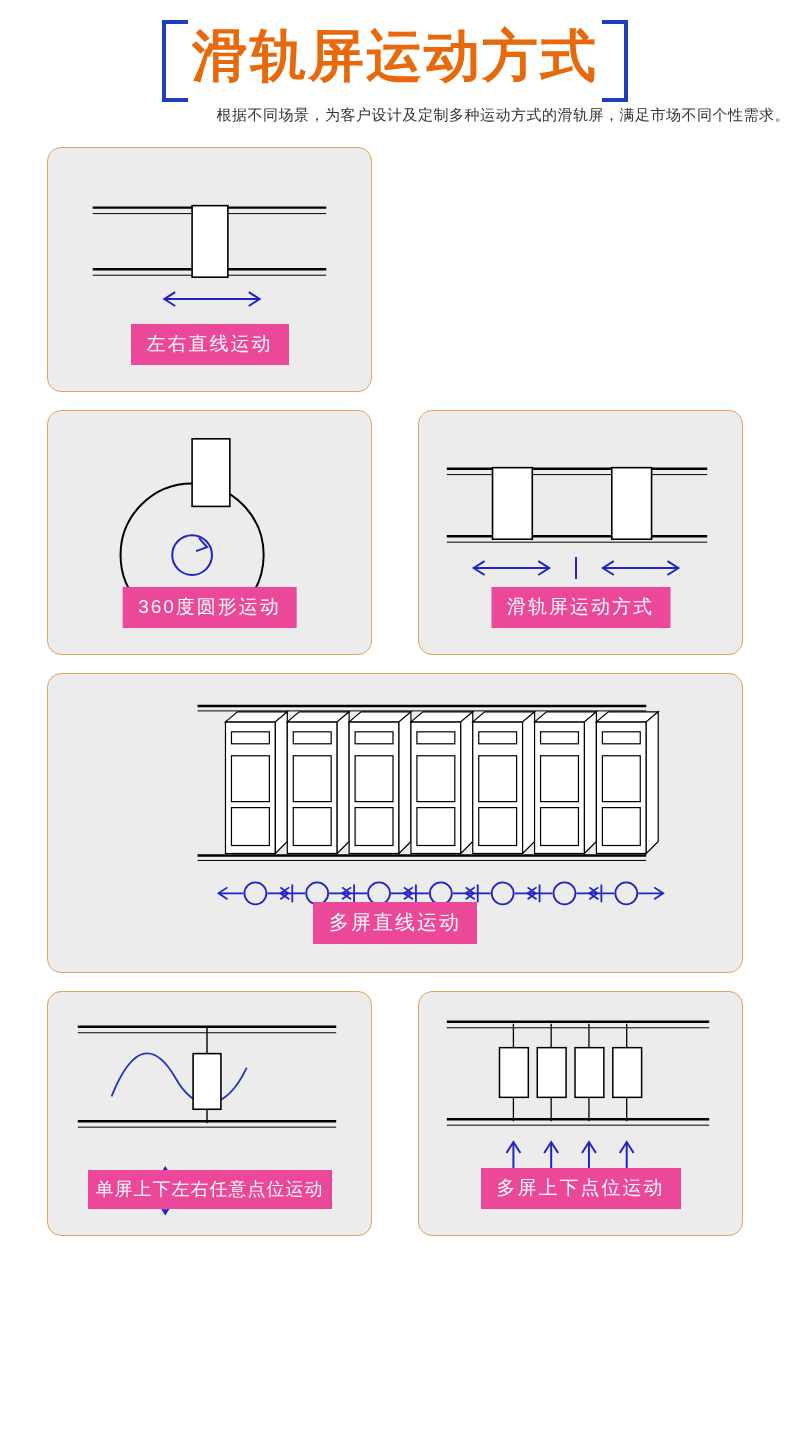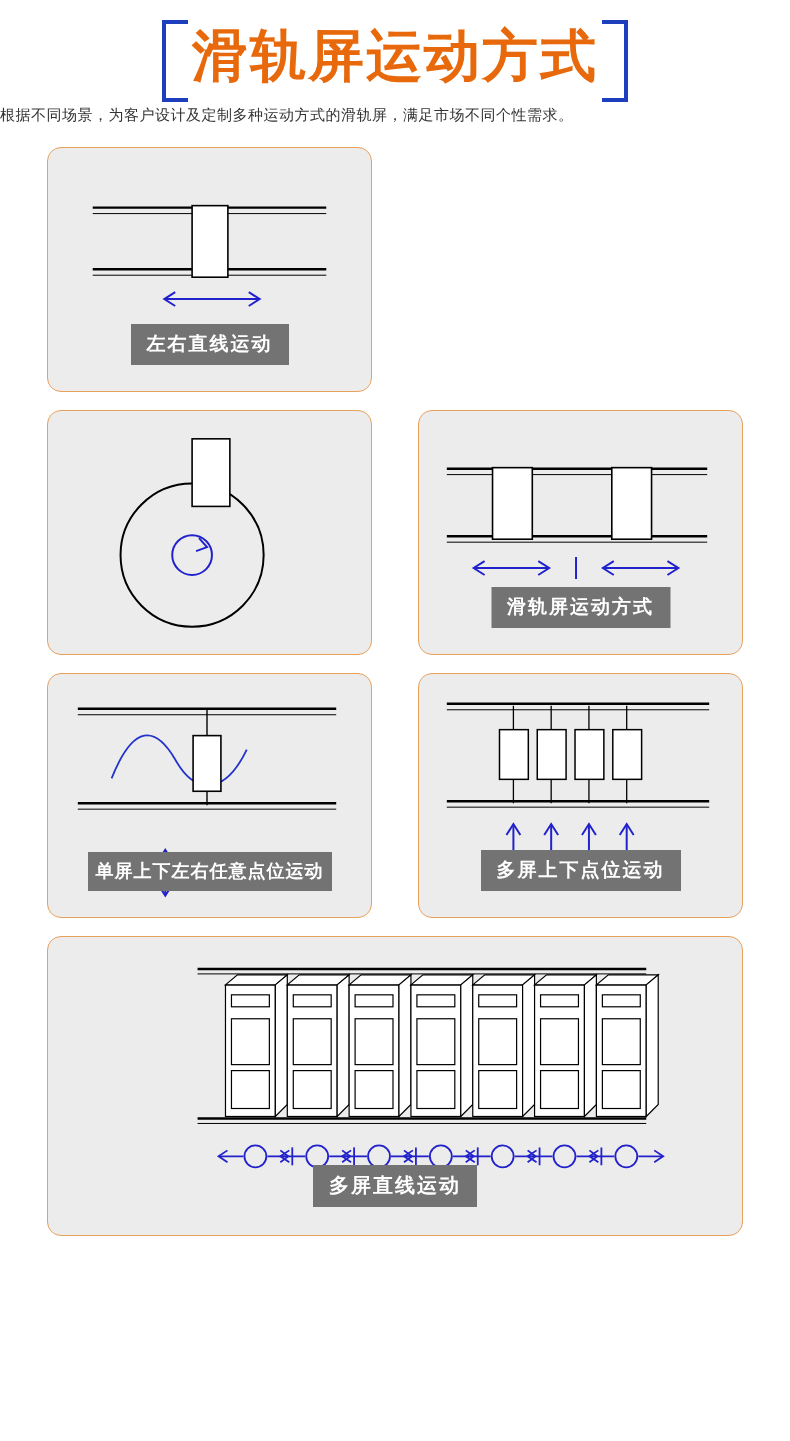--- a/index.html
+++ b/index.html
@@ -33,21 +33,21 @@
     position:absolute;
     width:22px;
     height:74px;
     top:2px;
     border:4px solid #1d3fbe;
   }
   .title:before{left:-4px;border-right:none;}
   .title:after{right:-4px;border-left:none;}
 
   .subtitle{
-    text-align:left;
+    text-align:right;
     font-size:15px;
     color:#333;
     margin-top:14px;
     letter-spacing:.5px;
   }
 
   
   .grid{
     position:relative;
     margin:22px auto 0 auto;
@@ -66,24 +66,24 @@
   }
   .card.wide{width:696px;height:300px;}
 
   .art{position:absolute;left:0;top:0;right:0;bottom:0;}
 
   .label{
     position:absolute;
     left:50%;
     transform:translateX(-50%);
     bottom:26px;
-    background:#737373;
+    background:#ec4899;
     color:#ffffff;
     font-size:19px;
-    font-weight:bold;
+    font-weight:normal;
     letter-spacing:2px;
     padding:7px 16px 8px 16px;
     white-space:nowrap;
   }
   .card.wide .label{bottom:28px;font-size:20px;}
   .label.long{font-size:18px;padding:7px 8px 8px 8px;letter-spacing:1px;}
 </style>
 </head>
 <body>
 
@@ -118,20 +118,21 @@
 
     <div class="row">
 
       <div class="card">
         <svg class="art" viewBox="0 0 325 245">
           <circle cx="145" cy="145" r="72" fill="none" stroke="#000" stroke-width="2"></circle>
           <rect x="145" y="28" width="38" height="68" fill="#ffffff" stroke="#000" stroke-width="1.6"></rect>
           <circle cx="145" cy="145" r="20" fill="none" stroke="#2222cc" stroke-width="2"></circle>
           <polyline points="152,128 160,137 149,141" fill="none" stroke="#2222cc" stroke-width="2"></polyline>
         </svg>
+        <div class="label">360度圆形运动</div>
       </div>
 
       <div class="card">
         <svg class="art" viewBox="0 0 325 245">
           <line x1="28" y1="58" x2="290" y2="58" stroke="#000" stroke-width="2.5"></line>
           <line x1="28" y1="64" x2="290" y2="64" stroke="#000" stroke-width="1"></line>
           <line x1="28" y1="126" x2="290" y2="126" stroke="#000" stroke-width="2.5"></line>
           <line x1="28" y1="132" x2="290" y2="132" stroke="#000" stroke-width="1"></line>
           <rect x="74" y="57" width="40" height="72" fill="#ffffff" stroke="#000" stroke-width="1.6"></rect>
           <rect x="194" y="57" width="40" height="72" fill="#ffffff" stroke="#000" stroke-width="1.6"></rect>
@@ -139,20 +140,149 @@
             <line x1="56" y1="158" x2="130" y2="158"></line>
             <polyline points="66,151 55,158 66,165"></polyline>
             <polyline points="120,151 131,158 120,165"></polyline>
             <line x1="158" y1="147" x2="158" y2="169"></line>
             <line x1="186" y1="158" x2="260" y2="158"></line>
             <polyline points="196,151 185,158 196,165"></polyline>
             <polyline points="250,151 261,158 250,165"></polyline>
           </g>
         </svg>
         <div class="label">滑轨屏运动方式</div>
+      </div>
+    </div>
+
+    <div class="row">
+      <div class="card wide">
+        <svg class="art" viewBox="0 0 696 300">
+          <line x1="150" y1="32" x2="600" y2="32" stroke="#000" stroke-width="2.5"></line>
+          <line x1="150" y1="37" x2="600" y2="37" stroke="#000" stroke-width="1"></line>
+          <line x1="150" y1="182" x2="600" y2="182" stroke="#000" stroke-width="2.5"></line>
+          <line x1="150" y1="187" x2="600" y2="187" stroke="#000" stroke-width="1"></line>
+
+          <g fill="#ffffff" stroke="#000" stroke-width="1.2">
+            <g transform="translate(0,0)">
+              <rect x="178" y="48" width="50" height="132"></rect>
+              <polygon points="178,48 190,38 240,38 228,48"></polygon>
+              <polygon points="228,48 240,38 240,168 228,180"></polygon>
+              <rect x="184" y="58" width="38" height="12"></rect>
+              <rect x="184" y="82" width="38" height="46"></rect>
+              <rect x="184" y="134" width="38" height="38"></rect>
+            </g>
+            <g transform="translate(62,0)">
+              <rect x="178" y="48" width="50" height="132"></rect>
+              <polygon points="178,48 190,38 240,38 228,48"></polygon>
+              <polygon points="228,48 240,38 240,168 228,180"></polygon>
+              <rect x="184" y="58" width="38" height="12"></rect>
+              <rect x="184" y="82" width="38" height="46"></rect>
+              <rect x="184" y="134" width="38" height="38"></rect>
+            </g>
+            <g transform="translate(124,0)">
+              <rect x="178" y="48" width="50" height="132"></rect>
+              <polygon points="178,48 190,38 240,38 228,48"></polygon>
+              <polygon points="228,48 240,38 240,168 228,180"></polygon>
+              <rect x="184" y="58" width="38" height="12"></rect>
+              <rect x="184" y="82" width="38" height="46"></rect>
+              <rect x="184" y="134" width="38" height="38"></rect>
+            </g>
+            <g transform="translate(186,0)">
+              <rect x="178" y="48" width="50" height="132"></rect>
+              <polygon points="178,48 190,38 240,38 228,48"></polygon>
+              <polygon points="228,48 240,38 240,168 228,180"></polygon>
+              <rect x="184" y="58" width="38" height="12"></rect>
+              <rect x="184" y="82" width="38" height="46"></rect>
+              <rect x="184" y="134" width="38" height="38"></rect>
+            </g>
+            <g transform="translate(248,0)">
+              <rect x="178" y="48" width="50" height="132"></rect>
+              <polygon points="178,48 190,38 240,38 228,48"></polygon>
+              <polygon points="228,48 240,38 240,168 228,180"></polygon>
+              <rect x="184" y="58" width="38" height="12"></rect>
+              <rect x="184" y="82" width="38" height="46"></rect>
+              <rect x="184" y="134" width="38" height="38"></rect>
+            </g>
+            <g transform="translate(310,0)">
+              <rect x="178" y="48" width="50" height="132"></rect>
+              <polygon points="178,48 190,38 240,38 228,48"></polygon>
+              <polygon points="228,48 240,38 240,168 228,180"></polygon>
+              <rect x="184" y="58" width="38" height="12"></rect>
+              <rect x="184" y="82" width="38" height="46"></rect>
+              <rect x="184" y="134" width="38" height="38"></rect>
+            </g>
+            <g transform="translate(372,0)">
+              <rect x="178" y="48" width="50" height="132"></rect>
+              <polygon points="178,48 190,38 240,38 228,48"></polygon>
+              <polygon points="228,48 240,38 240,168 228,180"></polygon>
+              <rect x="184" y="58" width="38" height="12"></rect>
+              <rect x="184" y="82" width="38" height="46"></rect>
+              <rect x="184" y="134" width="38" height="38"></rect>
+            </g>
+          </g>
+
+          <g stroke="#2222cc" stroke-width="1.8" fill="none">
+            <g transform="translate(0,0)">
+              <line x1="172" y1="220" x2="196" y2="220"></line>
+              <polyline points="180,214 171,220 180,226"></polyline>
+              <circle cx="208" cy="220" r="11"></circle>
+              <line x1="220" y1="220" x2="240" y2="220"></line>
+              <polyline points="233,214 241,220 233,226"></polyline>
+              <line x1="245" y1="211" x2="245" y2="229"></line>
+            </g>
+            <g transform="translate(62,0)">
+              <line x1="172" y1="220" x2="196" y2="220"></line>
+              <polyline points="180,214 171,220 180,226"></polyline>
+              <circle cx="208" cy="220" r="11"></circle>
+              <line x1="220" y1="220" x2="240" y2="220"></line>
+              <polyline points="233,214 241,220 233,226"></polyline>
+              <line x1="245" y1="211" x2="245" y2="229"></line>
+            </g>
+            <g transform="translate(124,0)">
+              <line x1="172" y1="220" x2="196" y2="220"></line>
+              <polyline points="180,214 171,220 180,226"></polyline>
+              <circle cx="208" cy="220" r="11"></circle>
+              <line x1="220" y1="220" x2="240" y2="220"></line>
+              <polyline points="233,214 241,220 233,226"></polyline>
+              <line x1="245" y1="211" x2="245" y2="229"></line>
+            </g>
+            <g transform="translate(186,0)">
+              <line x1="172" y1="220" x2="196" y2="220"></line>
+              <polyline points="180,214 171,220 180,226"></polyline>
+              <circle cx="208" cy="220" r="11"></circle>
+              <line x1="220" y1="220" x2="240" y2="220"></line>
+              <polyline points="233,214 241,220 233,226"></polyline>
+              <line x1="245" y1="211" x2="245" y2="229"></line>
+            </g>
+            <g transform="translate(248,0)">
+              <line x1="172" y1="220" x2="196" y2="220"></line>
+              <polyline points="180,214 171,220 180,226"></polyline>
+              <circle cx="208" cy="220" r="11"></circle>
+              <line x1="220" y1="220" x2="240" y2="220"></line>
+              <polyline points="233,214 241,220 233,226"></polyline>
+              <line x1="245" y1="211" x2="245" y2="229"></line>
+            </g>
+            <g transform="translate(310,0)">
+              <line x1="172" y1="220" x2="196" y2="220"></line>
+              <polyline points="180,214 171,220 180,226"></polyline>
+              <circle cx="208" cy="220" r="11"></circle>
+              <line x1="220" y1="220" x2="240" y2="220"></line>
+              <polyline points="233,214 241,220 233,226"></polyline>
+              <line x1="245" y1="211" x2="245" y2="229"></line>
+            </g>
+            <g transform="translate(372,0)">
+              <line x1="172" y1="220" x2="196" y2="220"></line>
+              <polyline points="180,214 171,220 180,226"></polyline>
+              <circle cx="208" cy="220" r="11"></circle>
+              <line x1="220" y1="220" x2="244" y2="220"></line>
+              <polyline points="236,214 245,220 236,226"></polyline>
+            </g>
+          </g>
+        </svg>
+        <div class="label">多屏直线运动</div>
       </div>
     </div>
 
     <div class="row">
 
       <div class="card">
         <svg class="art" viewBox="0 0 325 245">
           <line x1="30" y1="35" x2="290" y2="35" stroke="#000" stroke-width="2.5"></line>
           <line x1="30" y1="41" x2="290" y2="41" stroke="#000" stroke-width="1"></line>
           <line x1="30" y1="130" x2="290" y2="130" stroke="#000" stroke-width="2.5"></line>
@@ -200,143 +330,14 @@
             <polyline points="164,186 171,197 178,186"></polyline>
             <line x1="209" y1="152" x2="209" y2="196"></line>
             <polyline points="202,162 209,151 216,162"></polyline>
             <polyline points="202,186 209,197 216,186"></polyline>
           </g>
         </svg>
         <div class="label">多屏上下点位运动</div>
       </div>
     </div>
 
-    <div class="row">
-      <div class="card wide">
-        <svg class="art" viewBox="0 0 696 300">
-          <line x1="150" y1="32" x2="600" y2="32" stroke="#000" stroke-width="2.5"></line>
-          <line x1="150" y1="37" x2="600" y2="37" stroke="#000" stroke-width="1"></line>
-          <line x1="150" y1="182" x2="600" y2="182" stroke="#000" stroke-width="2.5"></line>
-          <line x1="150" y1="187" x2="600" y2="187" stroke="#000" stroke-width="1"></line>
-
-          <g fill="#ffffff" stroke="#000" stroke-width="1.2">
-            <g transform="translate(0,0)">
-              <rect x="178" y="48" width="50" height="132"></rect>
-              <polygon points="178,48 190,38 240,38 228,48"></polygon>
-              <polygon points="228,48 240,38 240,168 228,180"></polygon>
-              <rect x="184" y="58" width="38" height="12"></rect>
-              <rect x="184" y="82" width="38" height="46"></rect>
-              <rect x="184" y="134" width="38" height="38"></rect>
-            </g>
-            <g transform="translate(62,0)">
-              <rect x="178" y="48" width="50" height="132"></rect>
-              <polygon points="178,48 190,38 240,38 228,48"></polygon>
-              <polygon points="228,48 240,38 240,168 228,180"></polygon>
-              <rect x="184" y="58" width="38" height="12"></rect>
-              <rect x="184" y="82" width="38" height="46"></rect>
-              <rect x="184" y="134" width="38" height="38"></rect>
-            </g>
-            <g transform="translate(124,0)">
-              <rect x="178" y="48" width="50" height="132"></rect>
-              <polygon points="178,48 190,38 240,38 228,48"></polygon>
-              <polygon points="228,48 240,38 240,168 228,180"></polygon>
-              <rect x="184" y="58" width="38" height="12"></rect>
-              <rect x="184" y="82" width="38" height="46"></rect>
-              <rect x="184" y="134" width="38" height="38"></rect>
-            </g>
-            <g transform="translate(186,0)">
-              <rect x="178" y="48" width="50" height="132"></rect>
-              <polygon points="178,48 190,38 240,38 228,48"></polygon>
-              <polygon points="228,48 240,38 240,168 228,180"></polygon>
-              <rect x="184" y="58" width="38" height="12"></rect>
-              <rect x="184" y="82" width="38" height="46"></rect>
-              <rect x="184" y="134" width="38" height="38"></rect>
-            </g>
-            <g transform="translate(248,0)">
-              <rect x="178" y="48" width="50" height="132"></rect>
-              <polygon points="178,48 190,38 240,38 228,48"></polygon>
-              <polygon points="228,48 240,38 240,168 228,180"></polygon>
-              <rect x="184" y="58" width="38" height="12"></rect>
-              <rect x="184" y="82" width="38" height="46"></rect>
-              <rect x="184" y="134" width="38" height="38"></rect>
-            </g>
-            <g transform="translate(310,0)">
-              <rect x="178" y="48" width="50" height="132"></rect>
-              <polygon points="178,48 190,38 240,38 228,48"></polygon>
-              <polygon points="228,48 240,38 240,168 228,180"></polygon>
-              <rect x="184" y="58" width="38" height="12"></rect>
-              <rect x="184" y="82" width="38" height="46"></rect>
-              <rect x="184" y="134" width="38" height="38"></rect>
-            </g>
-            <g transform="translate(372,0)">
-              <rect x="178" y="48" width="50" height="132"></rect>
-              <polygon points="178,48 190,38 240,38 228,48"></polygon>
-              <polygon points="228,48 240,38 240,168 228,180"></polygon>
-              <rect x="184" y="58" width="38" height="12"></rect>
-              <rect x="184" y="82" width="38" height="46"></rect>
-              <rect x="184" y="134" width="38" height="38"></rect>
-            </g>
-          </g>
-
-          <g stroke="#2222cc" stroke-width="1.8" fill="none">
-            <g transform="translate(0,0)">
-              <line x1="172" y1="220" x2="196" y2="220"></line>
-              <polyline points="180,214 171,220 180,226"></polyline>
-              <circle cx="208" cy="220" r="11"></circle>
-              <line x1="220" y1="220" x2="240" y2="220"></line>
-              <polyline points="233,214 241,220 233,226"></polyline>
-              <line x1="245" y1="211" x2="245" y2="229"></line>
-            </g>
-            <g transform="translate(62,0)">
-              <line x1="172" y1="220" x2="196" y2="220"></line>
-              <polyline points="180,214 171,220 180,226"></polyline>
-              <circle cx="208" cy="220" r="11"></circle>
-              <line x1="220" y1="220" x2="240" y2="220"></line>
-              <polyline points="233,214 241,220 233,226"></polyline>
-              <line x1="245" y1="211" x2="245" y2="229"></line>
-            </g>
-            <g transform="translate(124,0)">
-              <line x1="172" y1="220" x2="196" y2="220"></line>
-              <polyline points="180,214 171,220 180,226"></polyline>
-              <circle cx="208" cy="220" r="11"></circle>
-              <line x1="220" y1="220" x2="240" y2="220"></line>
-              <polyline points="233,214 241,220 233,226"></polyline>
-              <line x1="245" y1="211" x2="245" y2="229"></line>
-            </g>
-            <g transform="translate(186,0)">
-              <line x1="172" y1="220" x2="196" y2="220"></line>
-              <polyline points="180,214 171,220 180,226"></polyline>
-              <circle cx="208" cy="220" r="11"></circle>
-              <line x1="220" y1="220" x2="240" y2="220"></line>
-              <polyline points="233,214 241,220 233,226"></polyline>
-              <line x1="245" y1="211" x2="245" y2="229"></line>
-            </g>
-            <g transform="translate(248,0)">
-              <line x1="172" y1="220" x2="196" y2="220"></line>
-              <polyline points="180,214 171,220 180,226"></polyline>
-              <circle cx="208" cy="220" r="11"></circle>
-              <line x1="220" y1="220" x2="240" y2="220"></line>
-              <polyline points="233,214 241,220 233,226"></polyline>
-              <line x1="245" y1="211" x2="245" y2="229"></line>
-            </g>
-            <g transform="translate(310,0)">
-              <line x1="172" y1="220" x2="196" y2="220"></line>
-              <polyline points="180,214 171,220 180,226"></polyline>
-              <circle cx="208" cy="220" r="11"></circle>
-              <line x1="220" y1="220" x2="240" y2="220"></line>
-              <polyline points="233,214 241,220 233,226"></polyline>
-              <line x1="245" y1="211" x2="245" y2="229"></line>
-            </g>
-            <g transform="translate(372,0)">
-              <line x1="172" y1="220" x2="196" y2="220"></line>
-              <polyline points="180,214 171,220 180,226"></polyline>
-              <circle cx="208" cy="220" r="11"></circle>
-              <line x1="220" y1="220" x2="244" y2="220"></line>
-              <polyline points="236,214 245,220 236,226"></polyline>
-            </g>
-          </g>
-        </svg>
-        <div class="label">多屏直线运动</div>
-      </div>
-    </div>
-
   </div>
 </div>
 
 </body></html>

